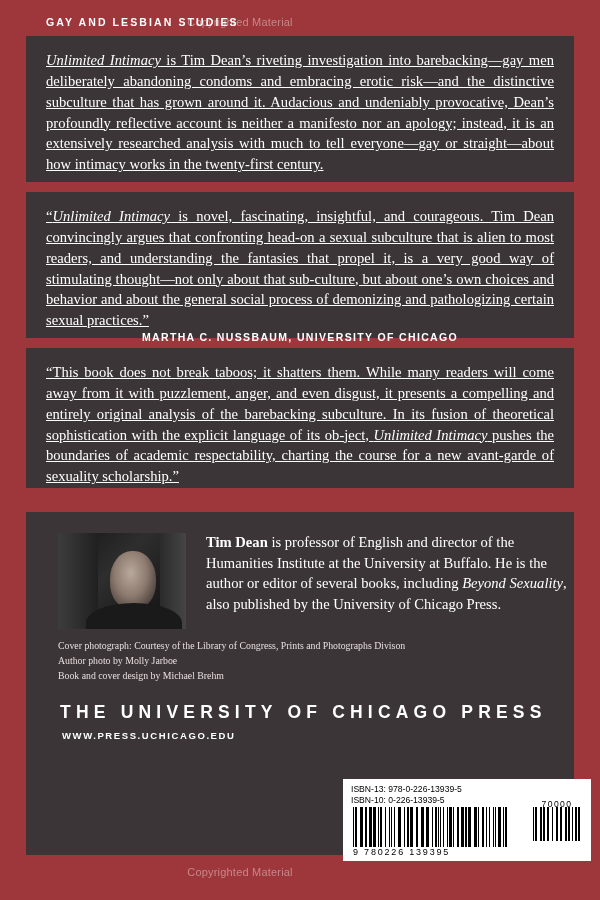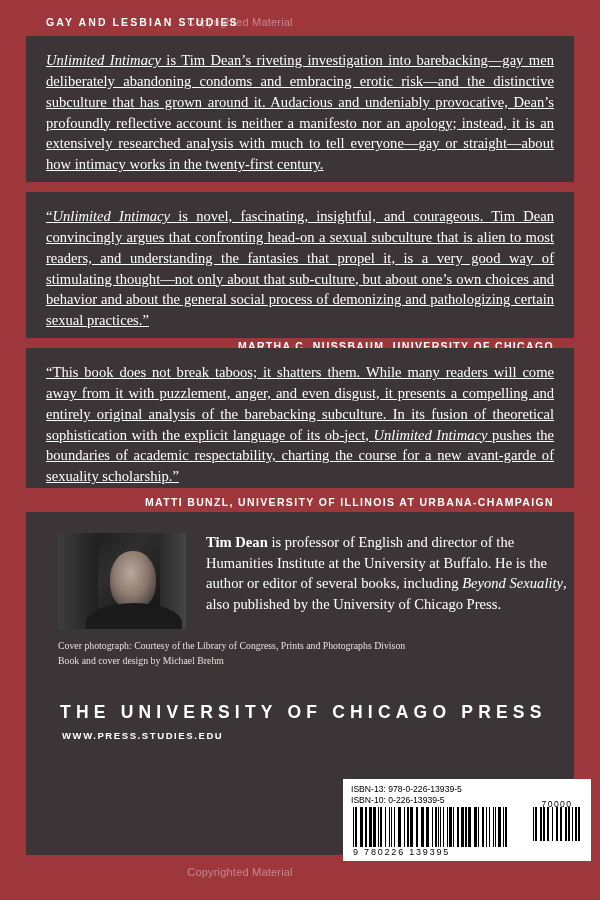--- a/index.html
+++ b/index.html
@@ -65,27 +65,26 @@
     margin: 0;
     color: #ffffff;
     font-size: 14.6px;
     line-height: 1.43;
     text-align: justify;
     text-decoration: underline;
   }
   .panel p em { font-style: italic; }
 
   .attribution {
-    margin-top: 9px;
     font-family: "Liberation Sans", sans-serif;
     font-size: 10.5px;
     font-weight: bold;
     letter-spacing: 1.35px;
     color: #ffffff;
-    text-align: right;
+    text-align: center;
   }
 
   #panel-blurb0 { top: 36px; height: 146px; }
   #panel-blurb1 { top: 192px; height: 146px; }
   #panel-blurb2 { top: 348px; height: 140px; }
   #panel-author { top: 512px; height: 343px; padding: 12px; }
 
   
   .author-inner {
     position: relative;
@@ -250,42 +249,42 @@
     <p><em>Unlimited Intimacy</em> is Tim Dean’s riveting investigation into barebacking—gay men deliberately abandoning condoms and embracing erotic risk—and the distinctive subculture that has grown around it. Audacious and undeniably provocative, Dean’s profoundly reflective account is neither a manifesto nor an apology; instead, it is an extensively researched analysis with much to tell everyone—gay or straight—about how intimacy works in the twenty-first century.</p>
   </div>
 
   <div class="panel" id="panel-blurb1">
     <p>“<em>Unlimited Intimacy</em> is novel, fascinating, insightful, and courageous. Tim Dean convincingly argues that confronting head-on a sexual subculture that is alien to most readers, and understanding the fantasies that propel it, is a very good way of stimulating thought—not only about that sub-culture, but about one’s own choices and behavior and about the general social process of demonizing and pathologizing certain sexual practices.”</p>
     <div class="attribution">MARTHA C. NUSSBAUM, UNIVERSITY OF CHICAGO</div>
   </div>
 
   <div class="panel" id="panel-blurb2">
     <p>“This book does not break taboos; it shatters them. While many readers will come away from it with puzzlement, anger, and even disgust, it presents a compelling and entirely original analysis of the barebacking subculture. In its fusion of theoretical sophistication with the explicit language of its ob-ject, <em>Unlimited Intimacy</em> pushes the boundaries of academic respectability, charting the course for a new avant-garde of sexuality scholarship.”</p>
-    <div class="attribution">MATTI BUNZL, UNIVERSITY OF ILLINOIS AT URBANA-CHAMPAIGN</div>
   </div>
 
   <div class="panel" id="panel-author">
     <div class="author-inner">
 
       <div class="author-photo">
         <div class="photo-bg-light"></div>
         <div class="photo-door"></div>
         <div class="photo-face"></div>
         <div class="photo-shoulders"></div>
       </div>
 
       <div class="author-bio"><strong>Tim Dean</strong> is professor of English and director of the Humanities Institute at the University at Buffalo. He is the author or editor of several books, including <em>Beyond Sexuality</em>, also published by the University of Chicago Press.</div>
 
       <div class="credits">
         <div>Cover photograph: Courtesy of the Library of Congress, Prints and Photographs Divison</div>
+        <div>Author photo by Molly Jarboe</div>
         <div>Book and cover design by Michael Brehm</div>
       </div>
 
       <div class="press-name">THE UNIVERSITY OF CHICAGO PRESS</div>
-      <div class="press-url">WWW.PRESS.STUDIES.EDU</div>
+      <div class="press-url">WWW.PRESS.UCHICAGO.EDU</div>
 
       <div class="barcode-box">
         <div class="isbn-lines">
           <div>ISBN-13: 978-0-226-13939-5</div>
           <div>ISBN-10: 0-226-13939-5</div>
         </div>
         <div class="barcode-main" id="barcode-main">
             <div class="bar" style="left: 0px; width: 1px;"></div>
             <div class="bar" style="left: 2px; width: 2px;"></div>
             <div class="bar" style="left: 7px; width: 3px;"></div>

